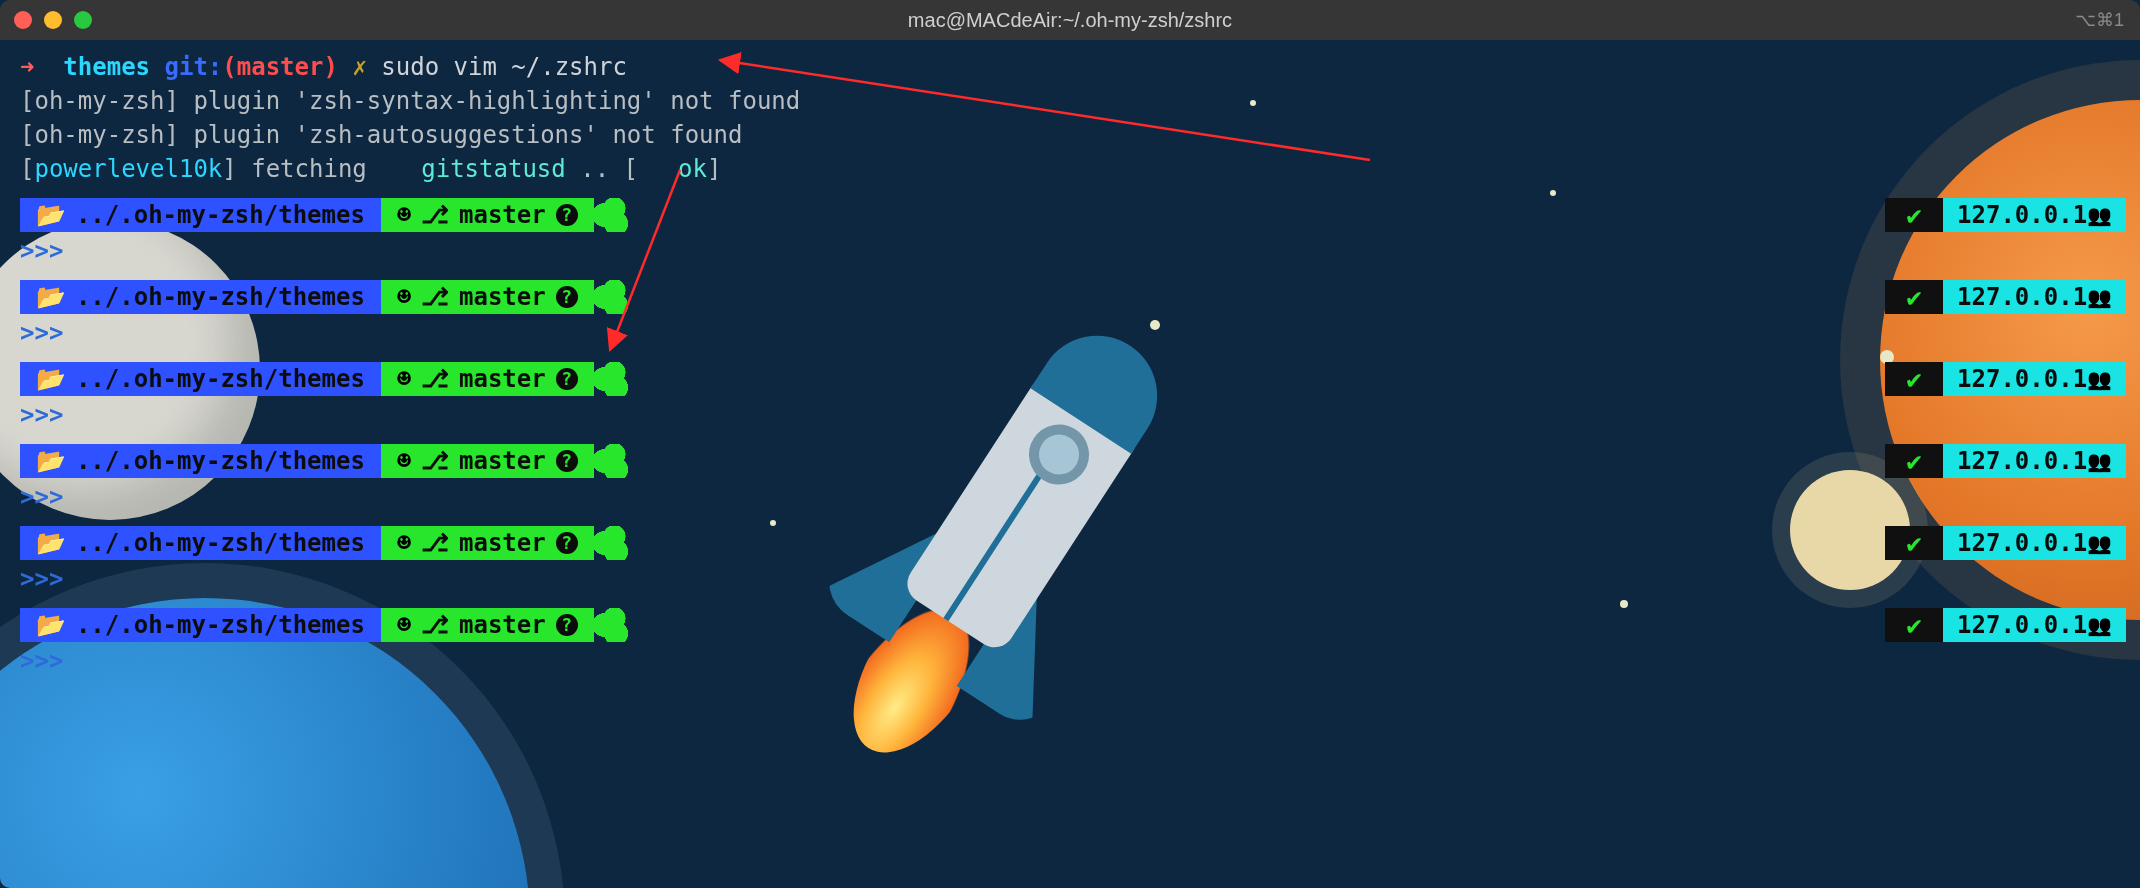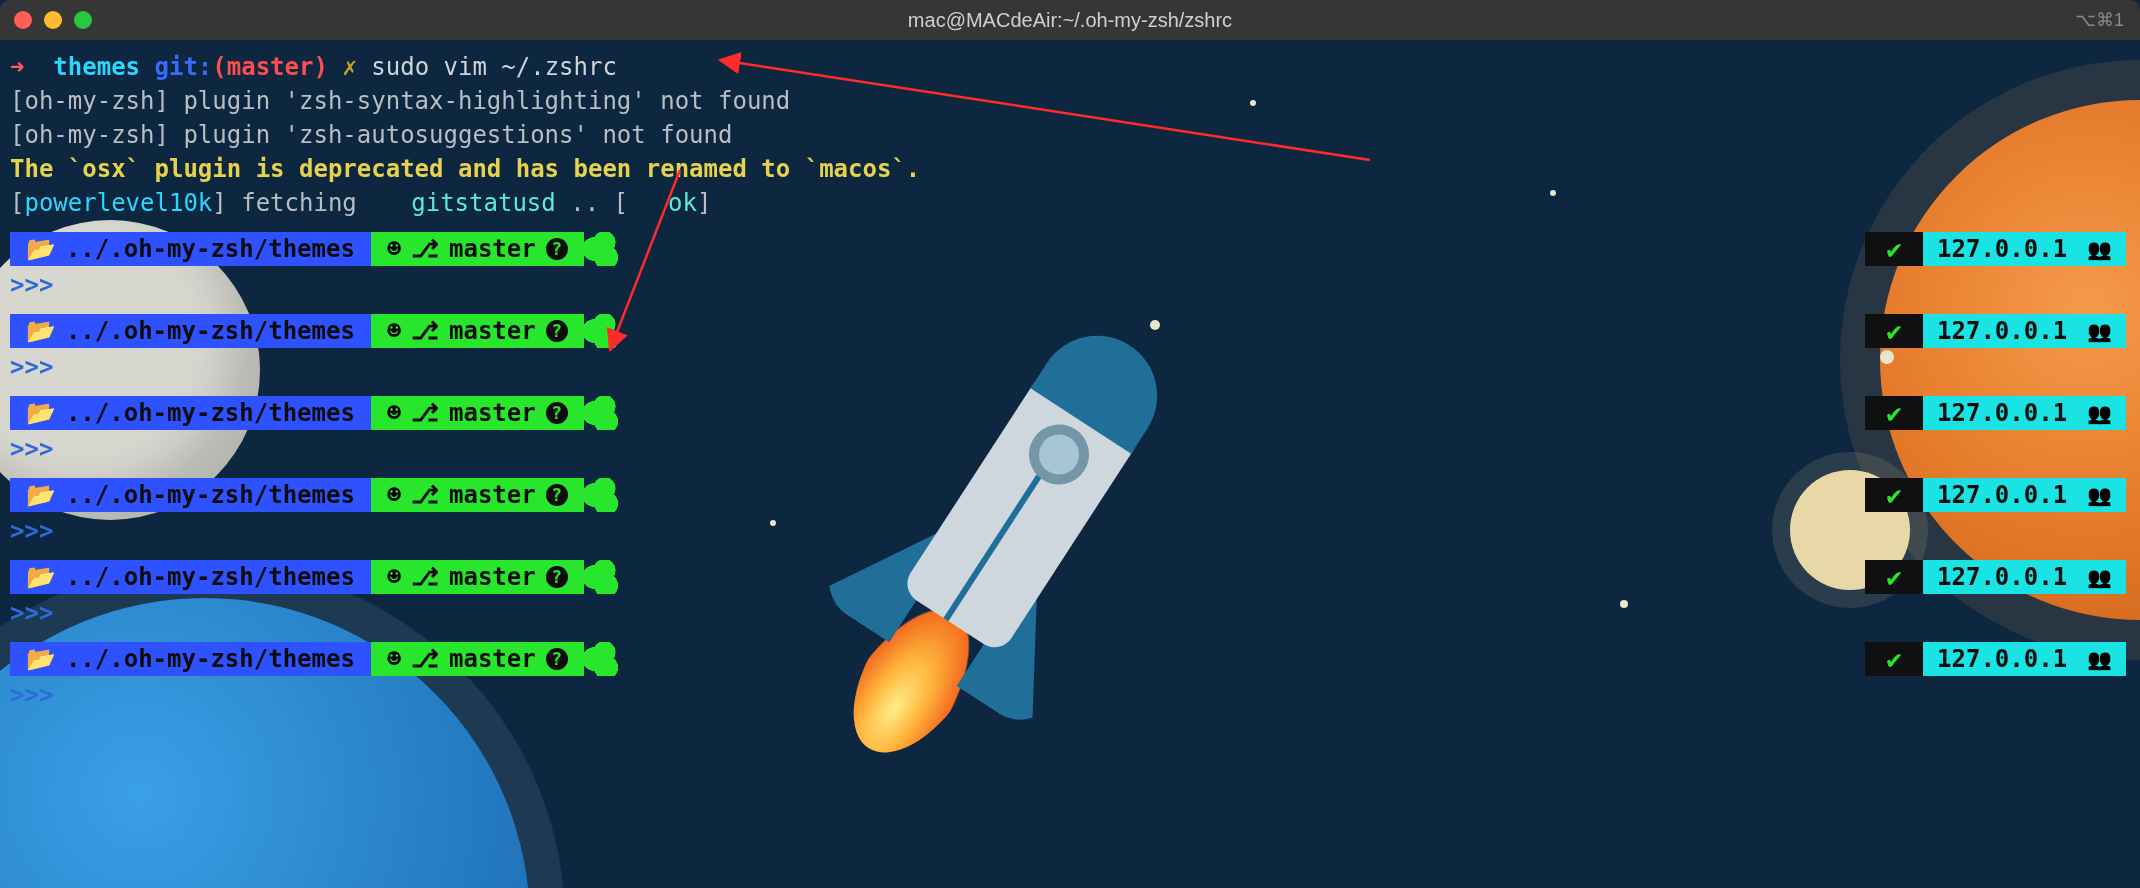--- a/index.html
+++ b/index.html
@@ -37,23 +37,24 @@
   .titlebar-right {
     margin-left:auto; padding-right:16px; color:#8a8a8a;
     font-family:-apple-system,sans-serif; font-size:18px;
   }
 
   
   .term {
     position: relative;
     width: 100%;
     height: calc(100% - 40px);
-    padding: 10px 14px 0 10px;
+    padding: 10px 14px 0 20px;
     color: #d0d4d9;
     overflow: hidden;
+    border-radius: 10px;
   }
 
   
   .bg { position:absolute; inset:0; pointer-events:none; z-index:0;}
   .sun {
     position:absolute; right:-260px; top:60px;
     width:520px; height:520px; border-radius:50%;
     background: radial-gradient(circle at 40% 40%, #f59a4a 0%, #e37627 55%, #c05f1b 100%);
     box-shadow: 0 0 0 40px rgba(195,131,80,0.15);
   }
@@ -142,21 +143,21 @@
   .right-block {
     position:absolute; right:0; display:flex; align-items:center; height:34px;
   }
   .dark-pad {
     background:#101010; height:34px; width:58px;
     display:flex; align-items:center; justify-content:center;
   }
   .chk { color:#27e62b; font-size:26px; }
   .ip-seg {
     background:#19e3e3; color:#0d0d0d; height:34px;
-    display:flex; align-items:center; gap:20px; padding:0 14px; font-weight:bold;
+    display:flex; align-items:center; gap:0; padding:0 14px; font-weight:bold;
   }
 
   
   .arrow-layer{position:absolute; inset:0; z-index:5; pointer-events:none;}
 </style>
 </head>
 <body>
 
 <div class="titlebar">
   <div class="traffic-lights">
@@ -193,21 +194,20 @@
   </div>
 
   <div class="content">
 
     <div class="line"><span class="arrow-err">➜  </span><span class="cwd">themes</span><span> </span><span class="git">git:</span><span class="paren">(</span><span class="paren">master</span><span class="paren">)</span><span> </span><span class="x">✗</span><span> </span><span class="cmd">sudo vim ~/.zshrc</span></div>
 
 
     <div class="line grey">[oh-my-zsh] plugin 'zsh-syntax-highlighting' not found</div>
     <div class="line grey">[oh-my-zsh] plugin 'zsh-autosuggestions' not found</div>
 
-    <div class="line yellow"><span>The `osx` plugin is deprecated and has been renamed to `</span><span>macos</span><span>`.</span></div>
 
     <div class="line"><span class="grey">[</span><span class="cyan-txt">powerlevel10k</span><span class="grey">] fetching </span><span class="green-txt">gitstatusd</span><span class="grey"> .. [</span><span class="green-txt">ok</span><span class="grey">]</span></div>
 
     <div id="prompts">
         <div class="p10k-row" style="position: relative;">
           <span class="seg seg-blue">
             <span>📂</span>
             <span>../.oh-my-zsh/themes</span>
           </span>
           <span class="seg seg-green">

